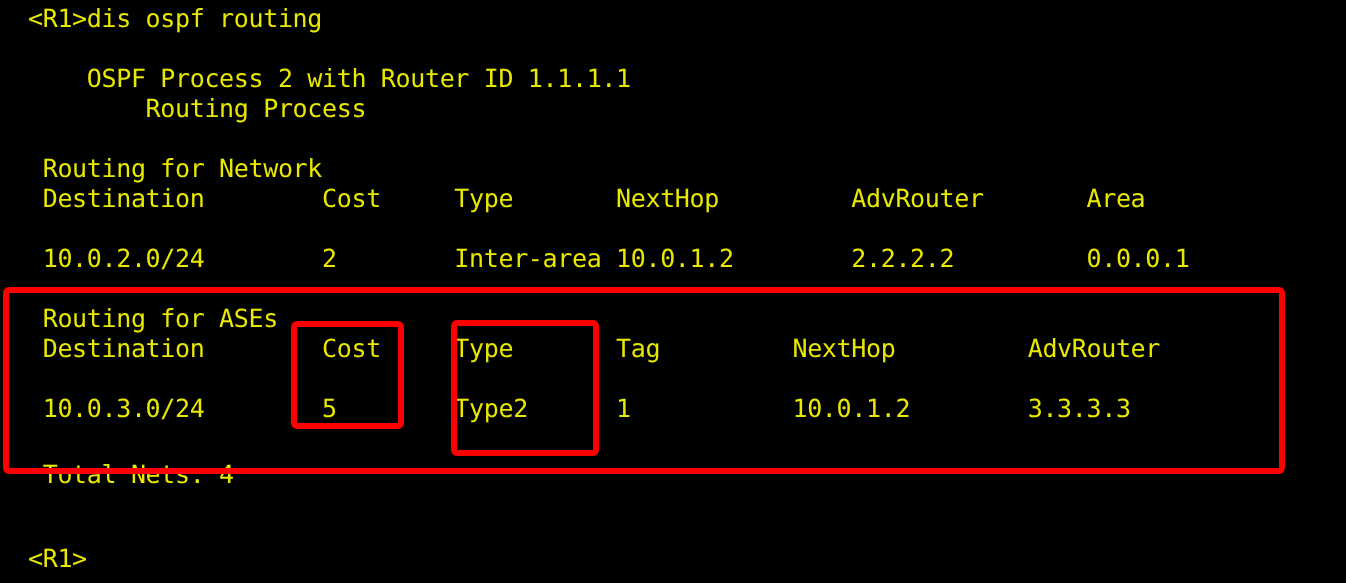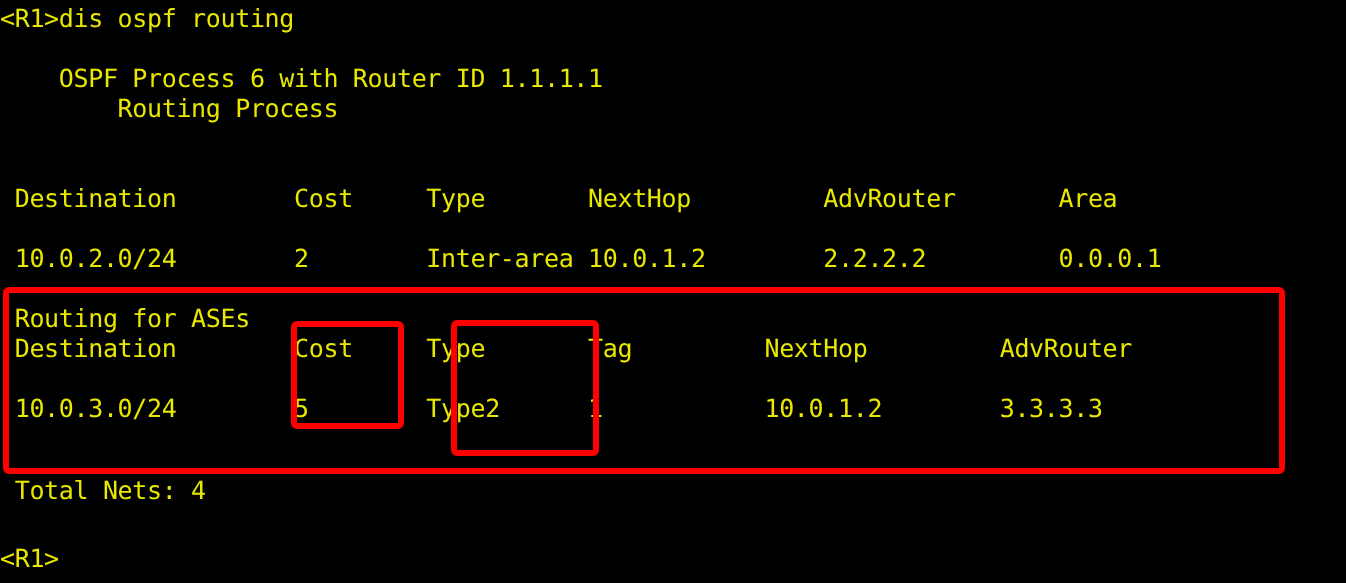--- a/index.html
+++ b/index.html
@@ -27,20 +27,21 @@
   .line {
     position: absolute;
     left: 0;
     font-family: "DejaVu Sans Mono", "Liberation Mono", monospace;
     font-size: 25px;
     line-height: 30px;
     color: #e8e800;
     white-space: pre;
     letter-spacing: -0.35px;
     text-rendering: geometricPrecision;
+    padding-left: 28px;
   }
   
   .clipped-top {
     position: absolute;
     left: 0;
     top: -26px;
     height: 30px;
     overflow: hidden;
     z-index: 2;
   }
@@ -65,31 +66,32 @@
 <div id="screen">
 
   <div class="clipped-top">
     <div class="line">                     1</div>
   </div>
 
   <div class="term-layer">
 
     <div class="line" style="top:4px">&lt;R1&gt;dis ospf routing</div>
 
-    <div class="line" style="top:64px">    OSPF Process 6 with Router ID 1.1.1.1</div>
+    <div class="line" style="top:64px">    OSPF Process 2 with Router ID 1.1.1.1</div>
     <div class="line" style="top:94px">        Routing Process</div>
 
+    <div class="line" style="top:154px"> Routing for Network</div>
     <div class="line" style="top:184px"> Destination        Cost     Type       NextHop         AdvRouter       Area</div>
     <div class="line" style="top:244px"> 10.0.2.0/24        2        Inter-area 10.0.1.2        2.2.2.2         0.0.0.1</div>
 
     <div class="line" style="top:304px"> Routing for ASEs</div>
     <div class="line" style="top:334px"> Destination        Cost     Type       Tag         NextHop         AdvRouter</div>
     <div class="line" style="top:394px"> 10.0.3.0/24        5        Type2      1           10.0.1.2        3.3.3.3</div>
 
-    <div class="line" style="top:476px"> Total Nets: 4</div>
+    <div class="line" style="top:460px"> Total Nets: 4</div>
 
     <div class="line" style="top:544px">&lt;R1&gt;</div>
   </div>
 
   <div class="redbox" id="box-ase-section"></div>
   <div class="redbox" id="box-cost-col"></div>
   <div class="redbox" id="box-type-col"></div>
 
 </div>
 

